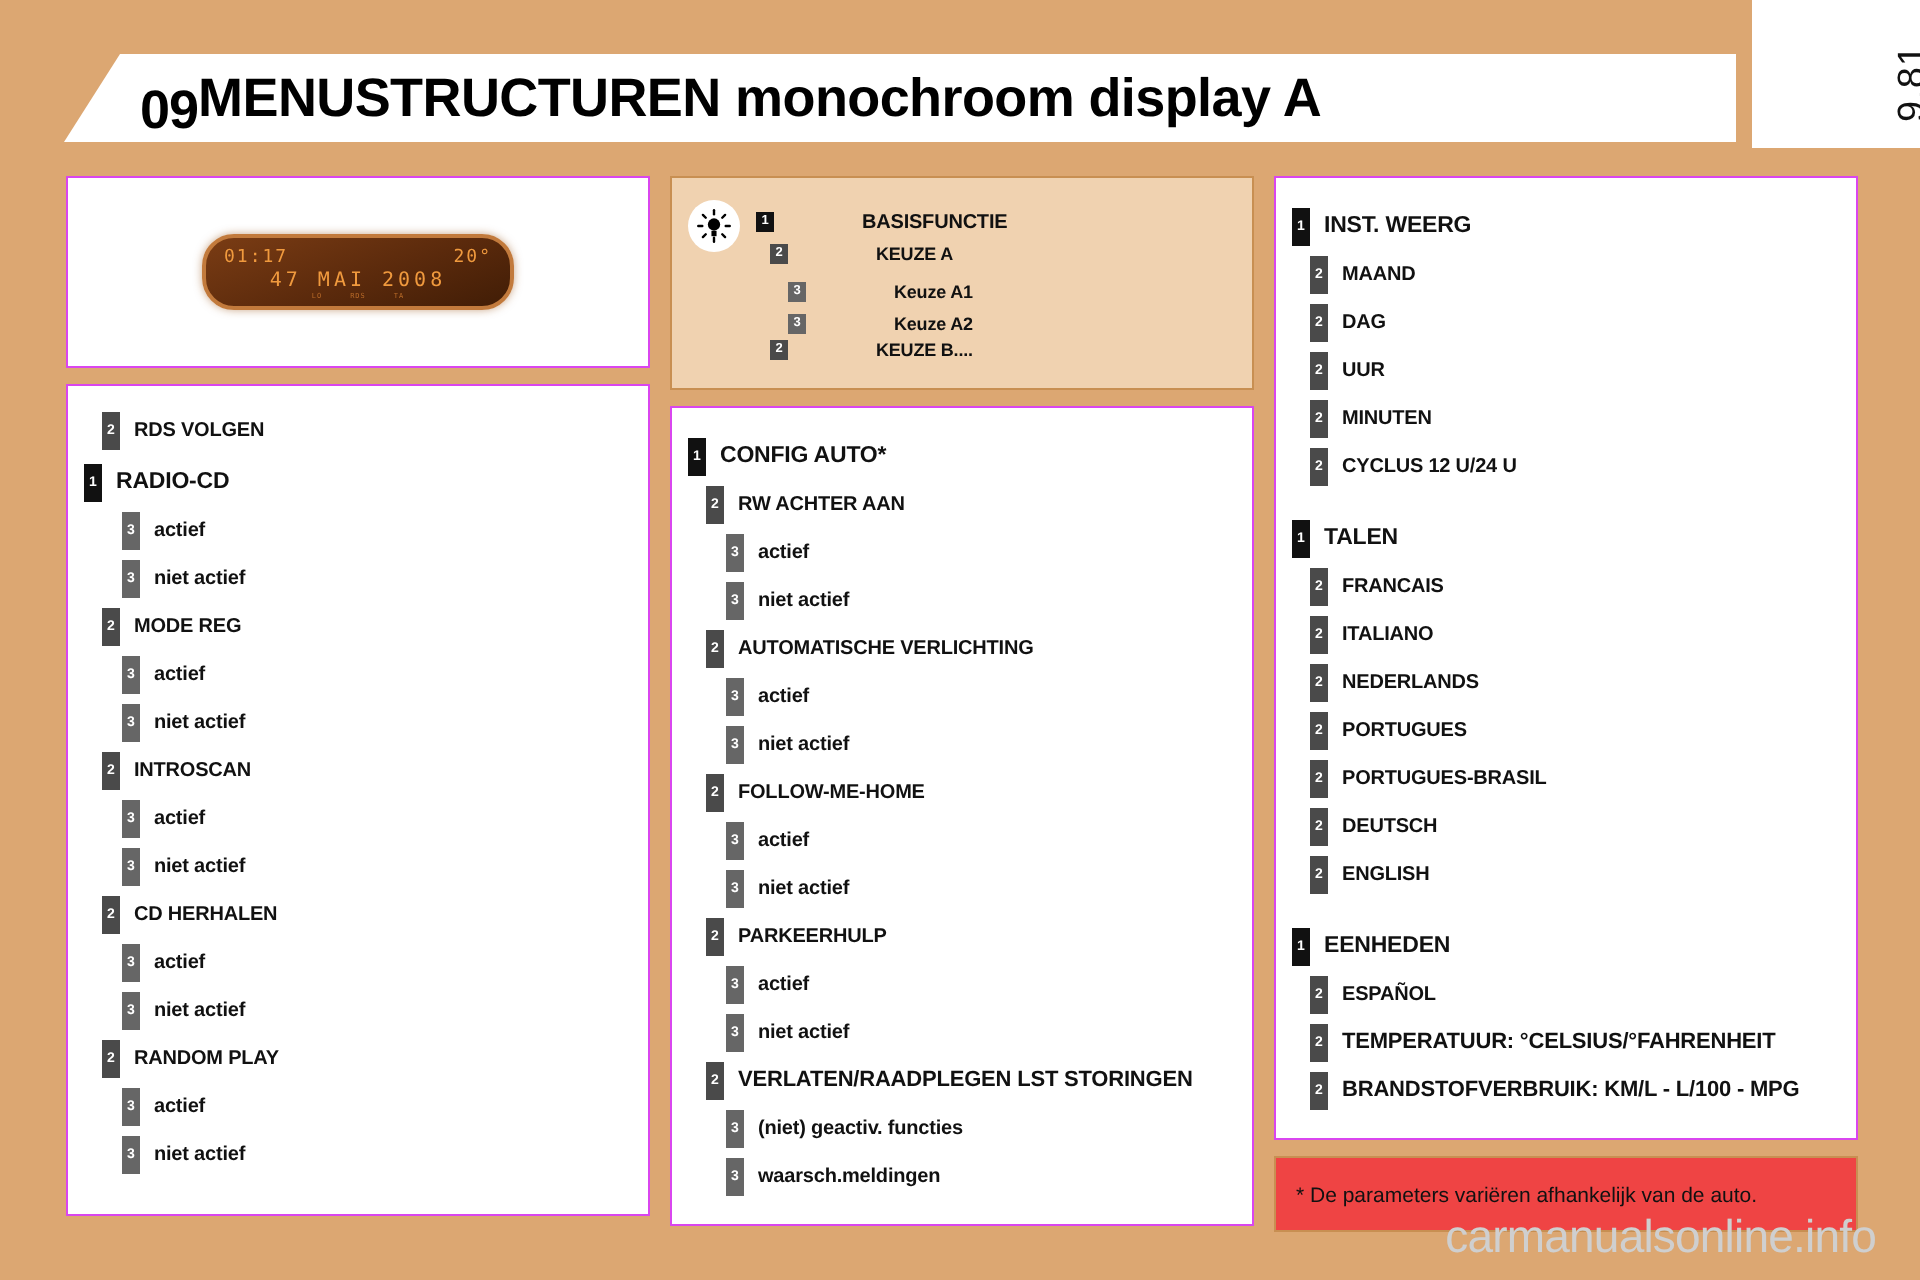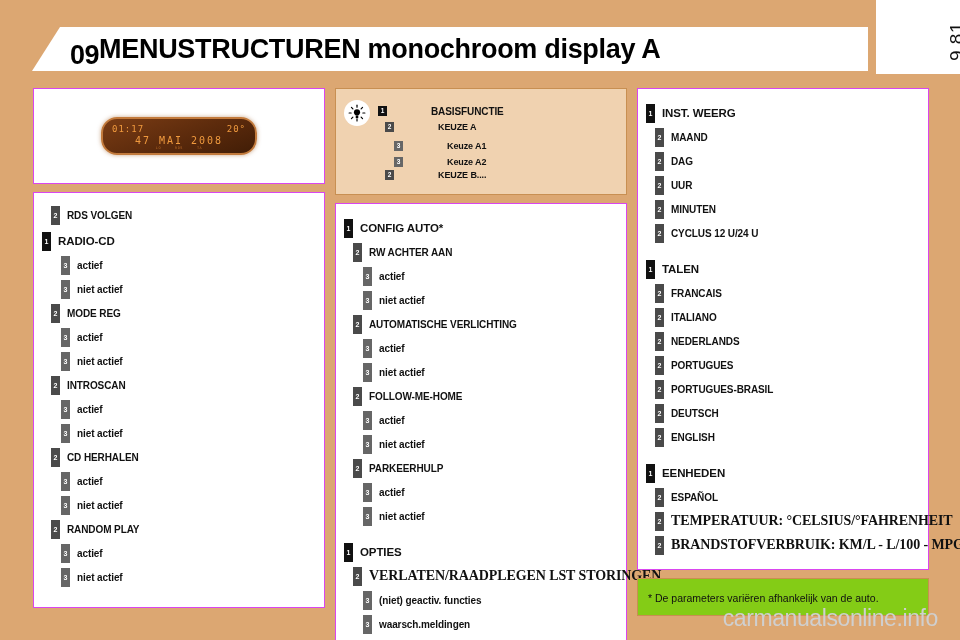--- a/index.html
+++ b/index.html
@@ -186,27 +186,27 @@
 
   .label {
     margin-left: 7px;
     font-size: 10px;
     font-weight: bold;
     color: #111;
     white-space: nowrap;
     letter-spacing: -0.1px;
   }
   .label.big { font-size: 11.5px; }
-  .label.small { font-size: 14px; font-family: Liberation Serif, serif; }
+  .label.small { font-size: 11px; }
   .legend-list .label { font-size: 9px; margin-left: 6px; }
   .legend-list .label.big { font-size: 10px; }
 
   
   .footnote-card {
-    background: #84cc16;
+    background: #ef4444;
     border: 1px solid #c88f52;
     padding: 9px 10px;
   }
   .footnote-text {
     font-size: 10.5px;
     color: #111;
   }
 
   
   .watermark {
@@ -413,24 +413,20 @@
               <span class="label">PARKEERHULP</span>
             </div>
             <div class="row lvl3">
               <span class="badge b3">3</span>
               <span class="label">actief</span>
             </div>
             <div class="row lvl3">
               <span class="badge b3">3</span>
               <span class="label">niet actief</span>
             </div>
-            <div class="row lvl1" style="margin-top: 12px;">
-              <span class="badge b1">1</span>
-              <span class="label big">OPTIES</span>
-            </div>
             <div class="row lvl2">
               <span class="badge b2">2</span>
               <span class="label small">VERLATEN/RAADPLEGEN LST STORINGEN</span>
             </div>
             <div class="row lvl3">
               <span class="badge b3">3</span>
               <span class="label">(niet) geactiv. functies</span>
             </div>
             <div class="row lvl3">
               <span class="badge b3">3</span>

